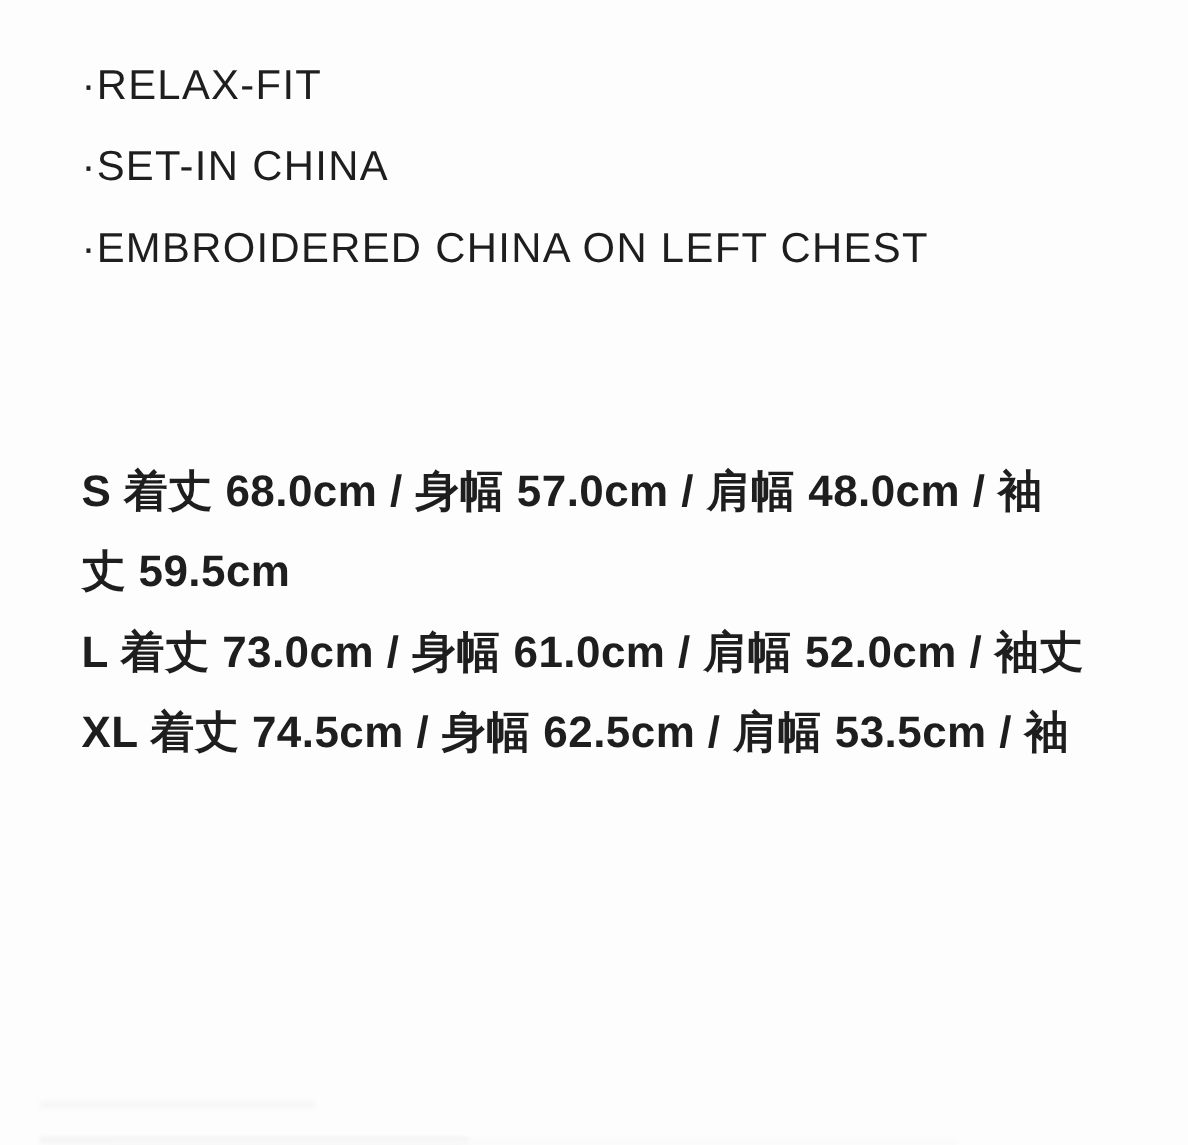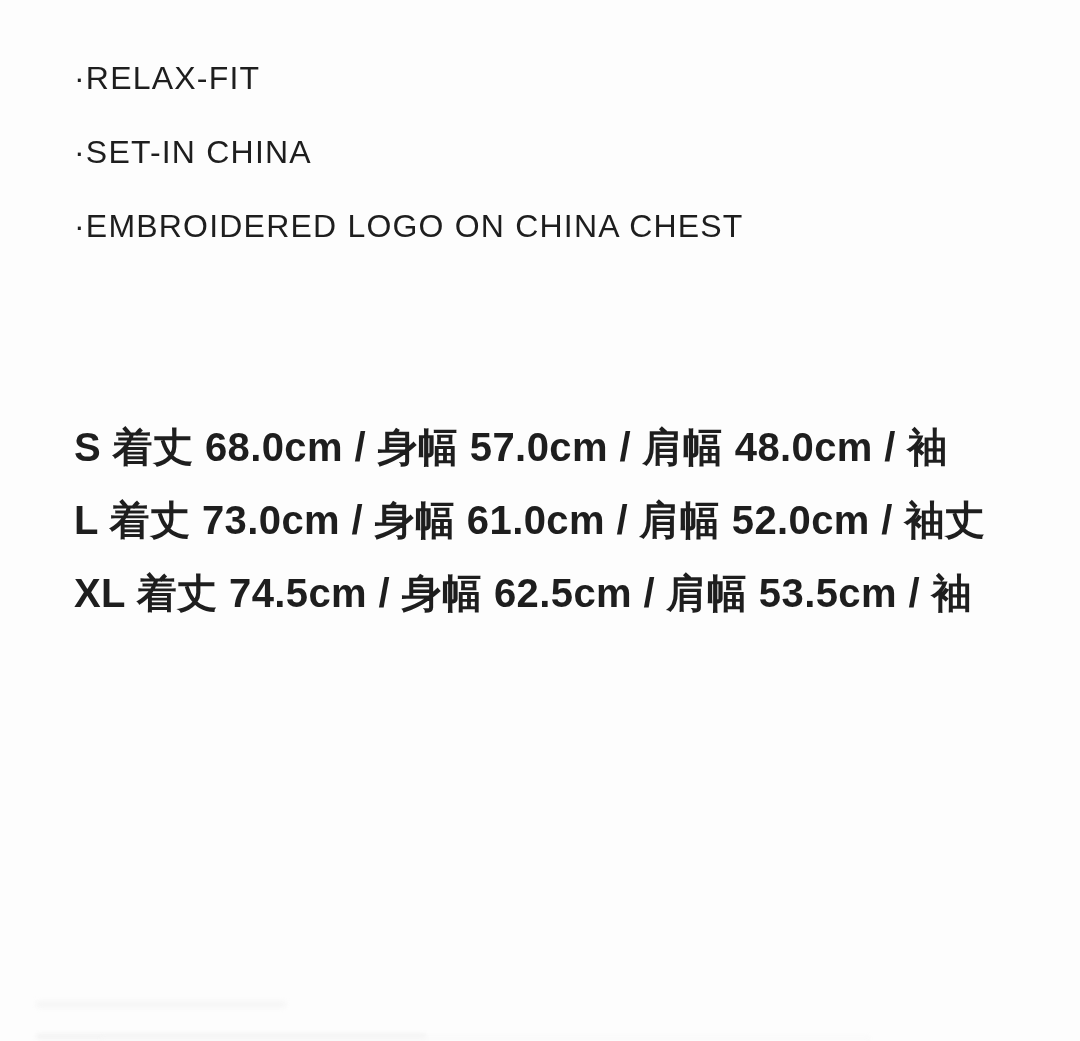--- a/index.html
+++ b/index.html
@@ -20,21 +20,21 @@
     font-family: "Liberation Sans", "DejaVu Sans", sans-serif;
     overflow: hidden;
   }
   .features {
     position: absolute;
     left: 74px;
     top: 41px;
   }
   .features .line {
     margin: 0;
-    font-size: 32px;
+    font-size: 38px;
     line-height: 74px;
     letter-spacing: 1.2px;
     white-space: pre;
     font-weight: 400;
   }
   .sizes {
     position: absolute;
     left: 74px;
     top: 411px;
   }
@@ -57,25 +57,26 @@
   .smudge-c { left: 100px; top: 1037px; width: 770px; height: 3px; background: #f8f8f8; }
 </style>
 </head>
 <body>
 
 <main class="page">
 
   <section class="features">
     <p class="line">·RELAX-FIT</p>
     <p class="line">·SET-IN CHINA</p>
-    <p class="line">·EMBROIDERED LOGO ON CHINA CHEST</p>
+    <p class="line">·EMBROIDERED CHINA ON LEFT CHEST</p>
   </section>
 
   <section class="sizes">
     <p class="sline">S 着丈 68.0cm / 身幅 57.0cm / 肩幅 48.0cm / 袖</p>
+    <p class="sline">丈 59.5cm</p>
     <p class="sline">L 着丈 73.0cm / 身幅 61.0cm / 肩幅 52.0cm / 袖丈</p>
     <p class="sline">XL 着丈 74.5cm / 身幅 62.5cm / 肩幅 53.5cm / 袖</p>
   </section>
 
   <div class="smudge smudge-a"></div>
   <div class="smudge smudge-b"></div>
   <div class="smudge smudge-c"></div>
 
 </main>
 

